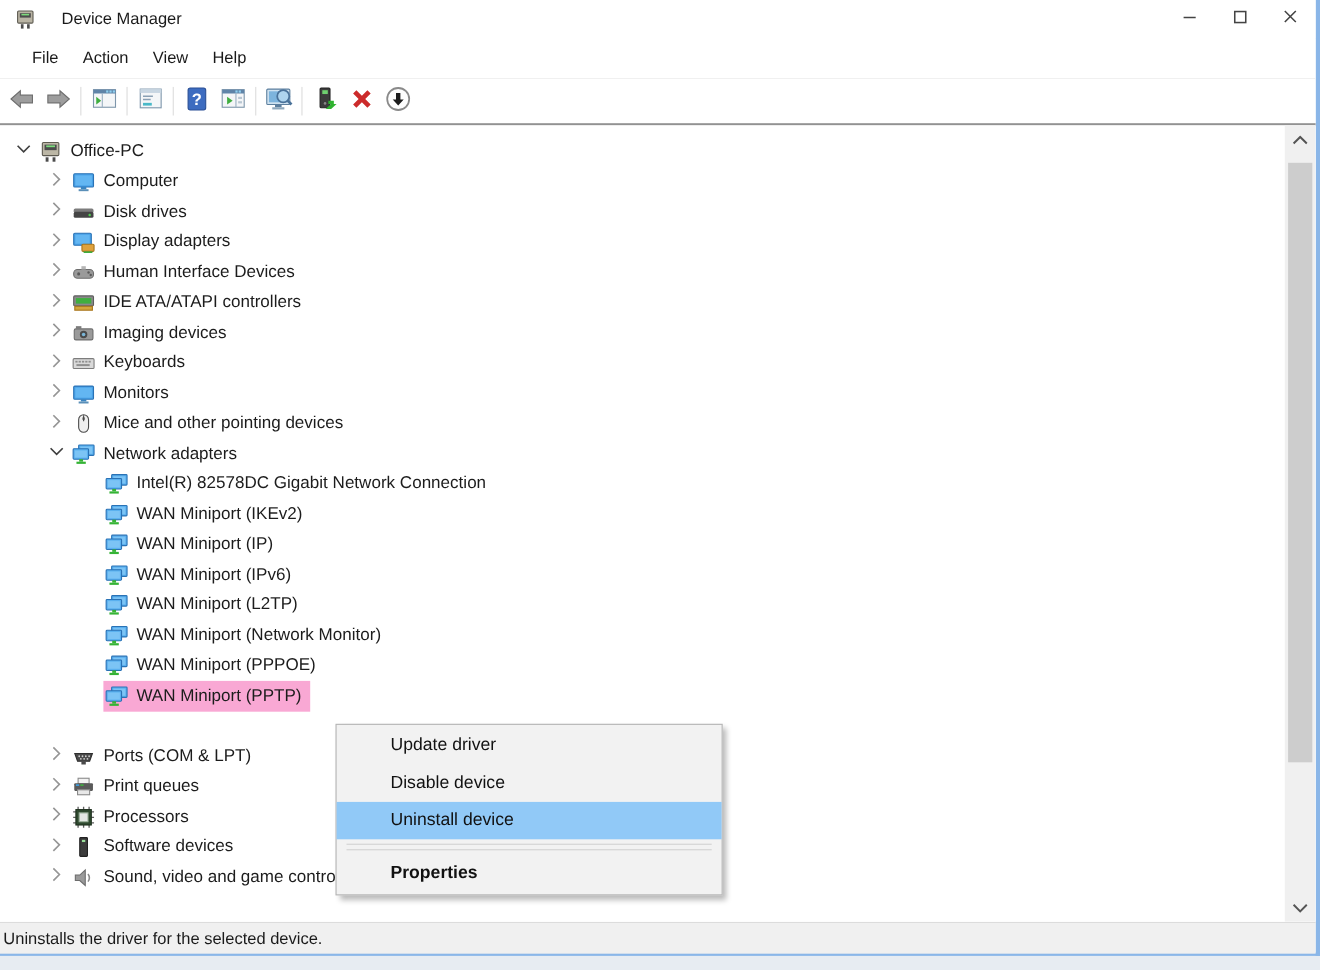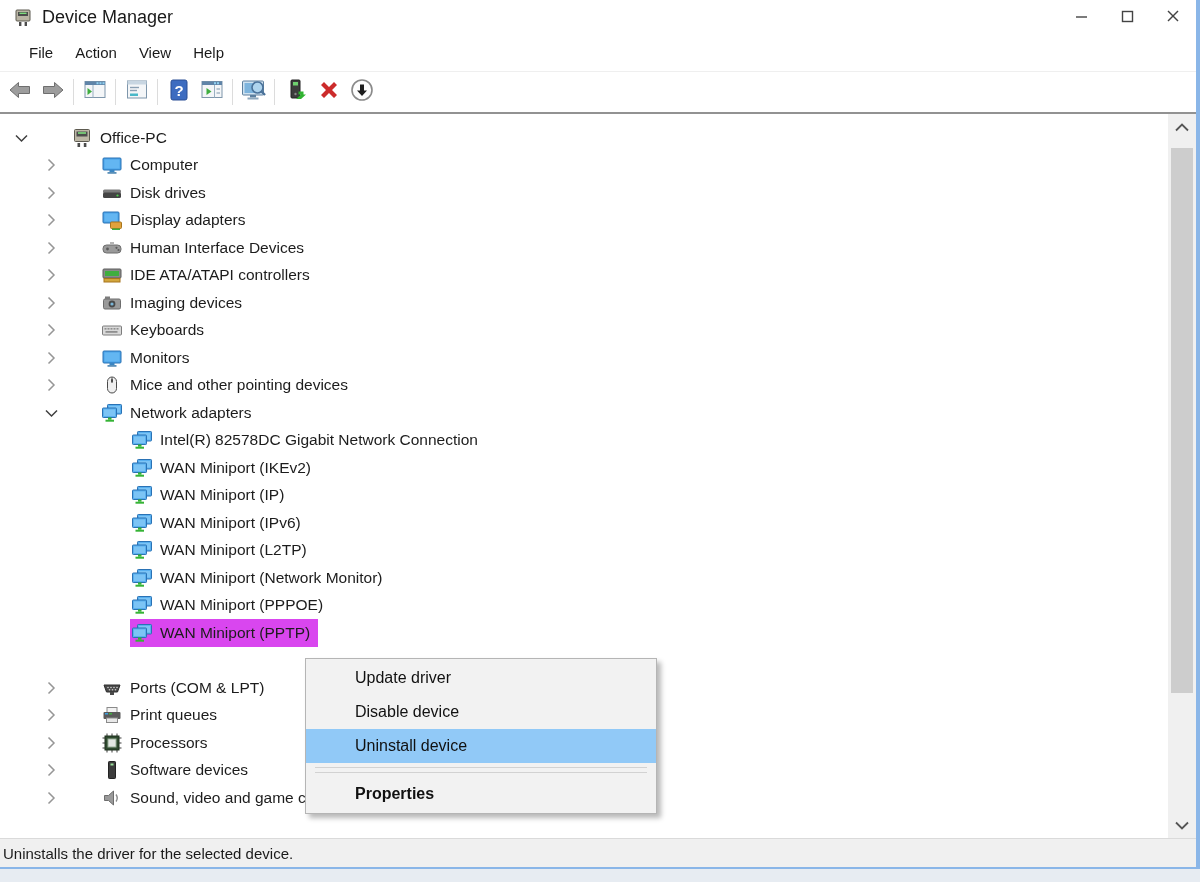--- a/index.html
+++ b/index.html
@@ -10,42 +10,42 @@
     -webkit-font-smoothing:antialiased;
   }
   .window{
     position:absolute;left:0;top:0;width:1200px;height:869px;
     box-sizing:border-box;background:#ffffff;
     border-right:4px solid #8ab6e8;border-bottom:3px solid #8ab6e8;
   }
   
   .titlebar{height:35px;display:flex;align-items:center;background:#ffffff;}
   .titlebar .appicon{width:22px;height:22px;margin-left:12px;display:flex;align-items:center;justify-content:center;}
-  .titlebar .apptitle{margin-left:8px;font-size:18px;color:#1a1a1a;}
+  .titlebar .apptitle{margin-left:22px;font-size:15px;color:#1a1a1a;}
   .win-controls{margin-left:auto;display:flex;height:35px;}
   .win-btn{width:46px;height:35px;display:flex;align-items:center;justify-content:center;}
   
   .menubar{height:36px;display:flex;align-items:center;padding-left:18px;background:#fff;border-bottom:1px solid #efefef;}
   .menu-item{padding:0 11px;font-size:15px;color:#1a1a1a;line-height:36px;}
   
   .toolbar{height:40px;display:flex;align-items:center;padding-left:3px;background:#fff;border-bottom:2px solid #929292;}
   .tb-btn{width:33px;height:34px;display:flex;align-items:center;justify-content:center;}
   .tb-sep{width:1px;height:26px;background:#dcdcdc;margin:0 4px;}
   
   .content{position:relative;height:724px;background:#fff;overflow:hidden;}
   .tree{position:absolute;left:0;top:0;right:28px;padding-top:10px;}
-  .tree-row{display:flex;align-items:center;height:27.5px;font-size:15.5px;color:#1c1c1c;white-space:nowrap;gap:36px;}
+  .tree-row{display:flex;height:27.5px;font-size:15.5px;color:#1c1c1c;white-space:nowrap;}
   .tree-row .chev{width:26px;height:22px;display:flex;align-items:center;justify-content:center;flex:0 0 26px;}
   .tree-row .icon{width:24px;height:22px;display:flex;align-items:center;justify-content:center;flex:0 0 24px;}
   .tree-row .lbl{margin-left:6px;padding:2px 4px 2px 0;}
   .level0{padding-left:8px;}
   .level1{padding-left:38px;}
   .level2{padding-left:68px;}
   .rowsel{display:flex;align-items:center;height:27.5px;}
-  .rowsel.hl{background:#d946ef;}
+  .rowsel.hl{background:#f9a8d4;}
   .rowsel.hl .lbl{padding-right:8px;}
   
   .scrollbar{position:absolute;right:0;top:0;width:28px;height:724px;background:#f0f0f0;}
   .sb-btn{position:absolute;left:0;width:28px;height:26px;display:flex;align-items:center;justify-content:center;}
   .sb-up{top:0;}
   .sb-down{bottom:0;}
   .sb-thumb{position:absolute;left:3px;right:3px;top:34px;height:545px;background:#cdcdcd;}
   
   .statusbar{height:28px;background:#f0f0f0;border-top:1px solid #dadada;display:flex;align-items:center;padding-left:3px;font-size:15px;color:#1a1a1a;}
   

